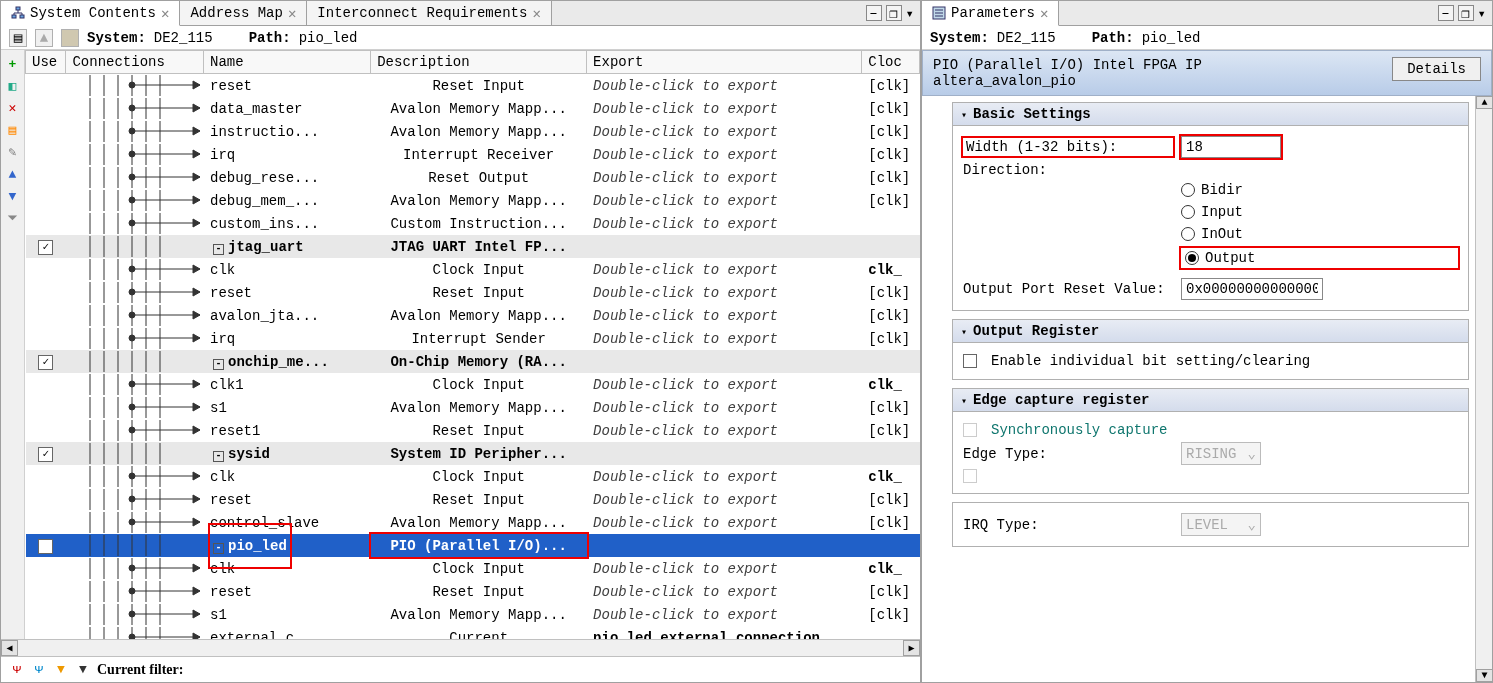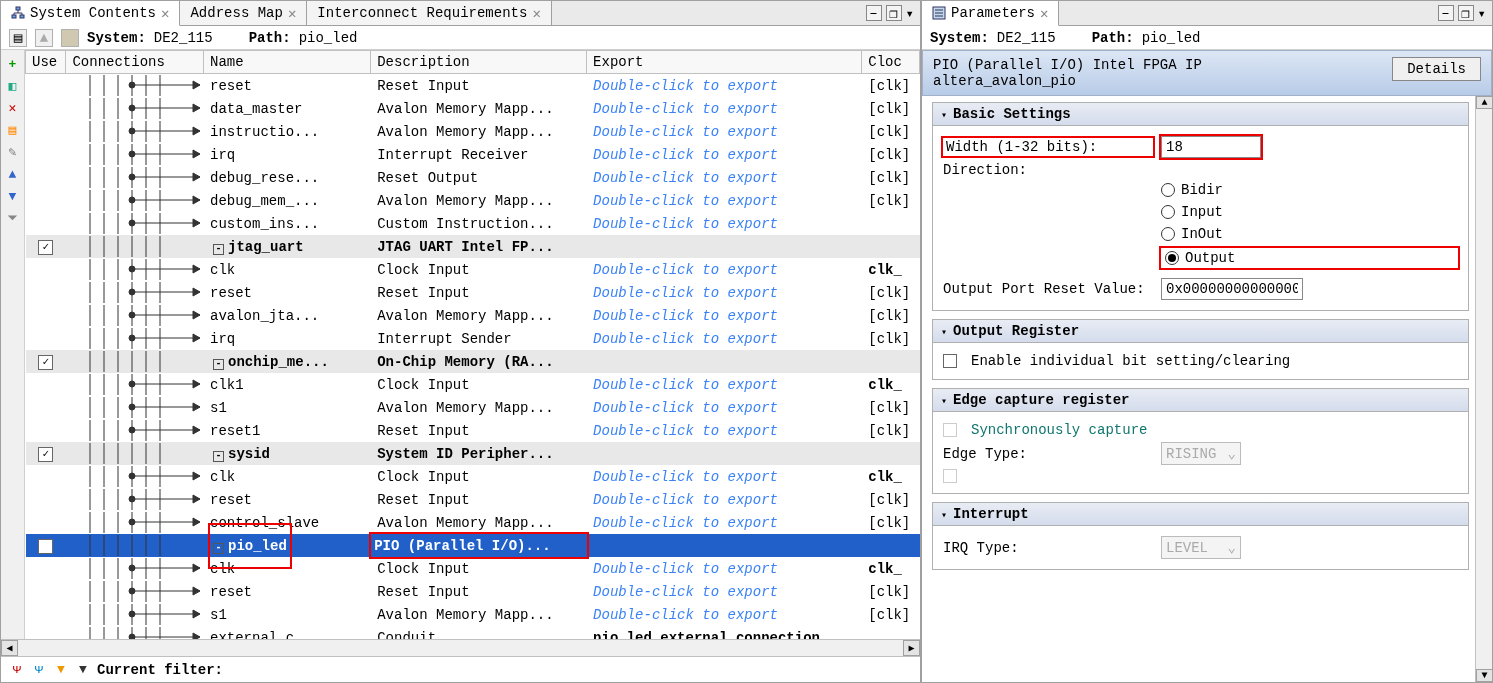--- a/index.html
+++ b/index.html
@@ -30,45 +30,45 @@
 table.sys { border-collapse: collapse; width: 100%; }
 table.sys th { text-align: left; padding: 3px 6px; background: #f8f8f8; border: 1px solid #c0c0c0; font-weight: normal; position: sticky; top: 0; }
 table.sys td { padding: 1px 6px; border-left: 1px solid transparent; white-space: nowrap; height: 21px; vertical-align: middle; }
 table.sys tr.parent-row { background: #e8e8e8; }
 table.sys tr.parent-row td { font-weight: bold; }
 table.sys tr.selected { background: #2060c8; color: #fff; }
 table.sys tr.selected td { font-weight: bold; }
 .col-use { width: 38px; text-align: center; }
 .col-conn { width: 130px; }
 .col-name { width: 158px; }
-.col-desc { width: 204px; }
+.col-desc { width: 204px; text-align: center; }
 .col-export { width: 260px; }
 .col-clock { width: 50px; }
 .checkbox-chk { display: inline-block; width: 15px; height: 15px; border: 1px solid #666; background: #fff; line-height: 13px; text-align: center; font-size: 11px; }
-.export-hint { color: #3b82f6; font-style: italic; }
+.export-hint { color: #404040; font-style: italic; }
 .clk-bold { font-weight: bold; }
 .expand-box { display: inline-block; width: 11px; height: 11px; border: 1px solid #555; text-align: center; line-height: 8px; font-size: 10px; margin-right: 4px; }
 .red-box { outline: 2px solid #e00; }
 .name-indent { padding-left: 22px; }
 
 .conn-cell { position: relative; height: 21px; }
 .conn-cell svg { position: absolute; top: 0; left: 0; }
 
 .bottom-bar { height: 26px; border-top: 1px solid #c0c0c0; display: flex; align-items: center; padding: 2px 8px; gap: 6px; }
 .scroll-h { height: 17px; background: #f0f0f0; border-top: 1px solid #c0c0c0; display: flex; }
 .scroll-arrow { width: 17px; background: #e4e4e4; border: 1px solid #a0a0a0; display: inline-flex; align-items: center; justify-content: center; font-size: 10px; }
 .scroll-track { flex: 1; }
 
 
 .param-body { flex: 1; display: flex; flex-direction: column; overflow: hidden; }
 .header-blue { background: linear-gradient(#dce6f4, #b8cce8); padding: 6px 10px; border: 1px solid #a0b0c8; display: flex; align-items: flex-start; justify-content: space-between; }
 .details-btn { padding: 3px 14px; background: #f0f0f0; border: 1px solid #888; cursor: pointer; }
 .param-scroll { flex: 1; overflow-y: scroll; padding: 6px 6px 6px 10px; }
 
-.group { border: 1px solid #b0b0b0; margin-bottom: 8px; background: #fff; }
+.group { border: 1px solid #b0b0b0; margin-bottom: 8px; background: #fff; margin-left: 20px; }
 .group-header { background: linear-gradient(#e8ecf4, #d4dcec); padding: 3px 8px; font-weight: bold; border-bottom: 1px solid #b0b0b0; }
 .group-header::before { content: "▾ "; font-size: 10px; }
 .group-body { padding: 6px 10px; }
 .field-row { display: flex; align-items: center; margin: 4px 0; gap: 8px; }
 .field-label { width: 210px; }
 .text-input { border: 1px solid #888; padding: 2px 4px; width: 142px; background: #fff; font-family: inherit; font-size: inherit; }
 .radio-list { display: flex; flex-direction: column; gap: 6px; margin-left: 218px; }
 .radio-item { display: flex; align-items: center; gap: 6px; }
 .radio-circle { width: 14px; height: 14px; border: 1px solid #333; border-radius: 50%; display: inline-flex; align-items: center; justify-content: center; }
 .radio-circle.checked::after { content: ""; width: 8px; height: 8px; background: #000; border-radius: 50%; }
@@ -724,41 +724,41 @@
                       <line x1="74" y1="0" x2="74" y2="21"></line>
                       <line x1="88" y1="0" x2="88" y2="21"></line>
                       <line x1="60" y1="10" x2="128" y2="10"></line>
                       <polygon points="128,10 121,6 121,14" fill="#333"></polygon>
                       <circle cx="60" cy="10" r="3" fill="#333"></circle>
                     </g>
                   </svg>
                 </div>
               </td>
               <td class="col-name name-indent"><span>external_c...</span></td>
-              <td class="col-desc"><span>Conduit</span></td>
+              <td class="col-desc"><span>Current</span></td>
               <td class="col-export"><span style="font-weight:bold;">pio_led_external_connection</span></td>
               <td class="col-clock"><span></span></td>
             </tr>
           </tbody>
       </table>
     </div>
   </div>
 
   <div class="scroll-h">
     <span class="scroll-arrow">◀</span>
     <span class="scroll-track"></span>
     <span class="scroll-arrow">▶</span>
   </div>
 
   <div class="bottom-bar">
     <span class="tool-ic" style="color:#c00;">ᴪ</span>
     <span class="tool-ic" style="color:#08c;">ᴪ</span>
     <span class="tool-ic" style="color:#e90;">▼</span>
     <span class="tool-ic" style="color:#333;">▼</span>
-    <span style="font-weight:bold;">Current filter:</span>
+    <span style="font-weight:bold;font-family:Liberation Serif, serif;">Current filter:</span>
   </div>
 </div>
 
 <div class="right-panel">
   <div class="tab-bar">
     <div class="tab active">
       <span class="tab-icon">
         <svg width="14" height="14" viewBox="0 0 14 14">
             <rect x="1" y="1" width="12" height="12" fill="#c0d8e8" stroke="#336"></rect>
             <path d="M3 4 H11 M3 7 H11 M3 10 H11" stroke="#336"></path>
@@ -854,21 +854,20 @@
                 <span>⌄</span>
               </span>
             </div>
             <div class="field-row disabled">
               <span class="chk-box" style="border-color:#ccc;"></span>
             </div>
           </div>
         </div>
 
         <div class="group">
-          <div class="group-header">Interrupt</div>
           <div class="group-body">
             <div class="field-row">
               <span class="field-label">IRQ Type:</span>
               <span class="select-disabled">
                 <span>LEVEL</span>
                 <span>⌄</span>
               </span>
             </div>
           </div>
         </div>

